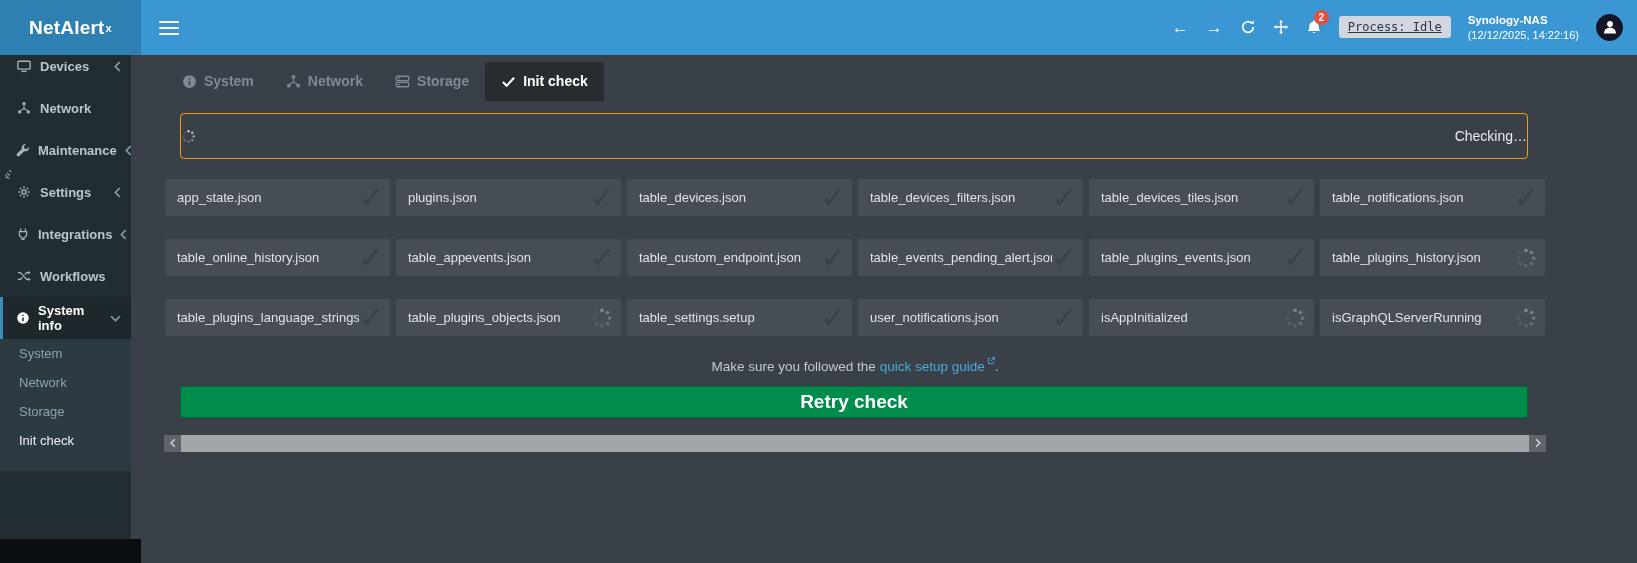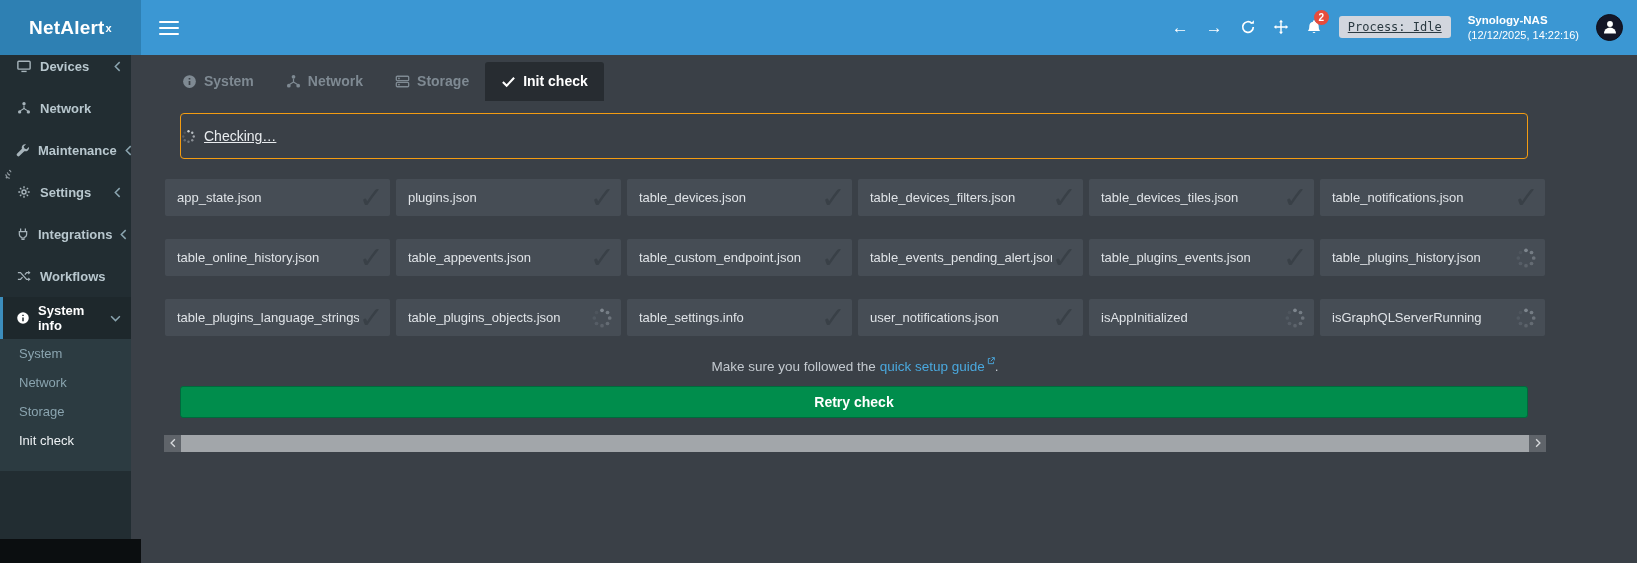--- a/index.html
+++ b/index.html
@@ -81,22 +81,22 @@
   }
   .tab .tab-icon { display:flex; color:#7f8a93; }
   .tab.active { background:#272c31; color:#fff; border-radius:3px 3px 0 0; }
   .tab.active .tab-icon { color:#fff; }
 
   .content-inner { margin-left:24px; width:1380px; }
 
   .checking-box {
     margin:12px 17px 0 15px; height:46px;
     border:1px solid #f39c12; border-radius:4px;
-    display:flex; align-items:center; justify-content:flex-start; gap:8px;
-    color:#e9ecef; font-size:14px;text-decoration:underline;
+    display:flex; align-items:center; justify-content:space-between; gap:8px;
+    color:#e9ecef; font-size:14px;
   }
   .checking-box .spin { color:#cdd2d7; }
 
   .cards-grid {
     margin-top:20px; display:grid;
     grid-template-columns:repeat(6, 1fr); column-gap:6px; row-gap:23px;
   }
   .card {
     background:#464d55; height:37px; border-radius:2px;
     display:flex; align-items:center; padding:0 4px 0 12px;
@@ -109,21 +109,21 @@
   }
   .card .spin { flex-shrink:0; color:#7d858d; margin-right:4px; }
 
   .note { margin-top:21px; text-align:center; font-size:13.5px; color:#c3c9cf; }
   .note a { color:#4aa8de; text-decoration:none; cursor:pointer; }
   .note .ext { display:inline-block; vertical-align:super; margin-left:2px; color:#4aa8de; }
 
   .retry-btn {
     margin:12px 17px 0 15px; width:calc(100% - 32px); height:32px;
     background:#008d4c; border:1px solid #00693c; border-radius:3px;
-    color:#fff; font-weight:bold; font-size:14px; cursor:pointer;
+    color:#fff; font-weight:bold; font-size:19px; cursor:pointer;
     display:flex; align-items:center; justify-content:center;
     font-family:"Liberation Sans", sans-serif;
   }
 
   .hscrollbar {
     margin-top:17px; margin-left:-1px; width:1382px; height:17px;
     display:flex; background:#7b7f84;
   }
   .scroll-arrow {
     width:17px; height:17px; background:#5f646a; color:#d7dadd;
@@ -446,21 +446,21 @@
                 <circle cx="15" cy="15" r="1.7" opacity=".55"></circle>
                 <circle cx="10" cy="17" r="1.7" opacity=".4"></circle>
                 <circle cx="5" cy="15" r="1.7" opacity=".3"></circle>
                 <circle cx="3" cy="10" r="1.7" opacity=".22"></circle>
                 <circle cx="5" cy="5" r="1.7" opacity=".15"></circle>
               </g>
             </svg>
           </span>
         </div>
       <div class="card">
-          <span class="card-label">table_settings.info</span>
+          <span class="card-label">table_settings.setup</span>
           <span class="check-glyph">✓</span>
         </div>
       <div class="card">
           <span class="card-label">user_notifications.json</span>
           <span class="check-glyph">✓</span>
         </div>
       <div class="card">
           <span class="card-label">isAppInitialized</span>
           <span class="spin">
             <svg viewBox="0 0 20 20" width="22" height="22">

